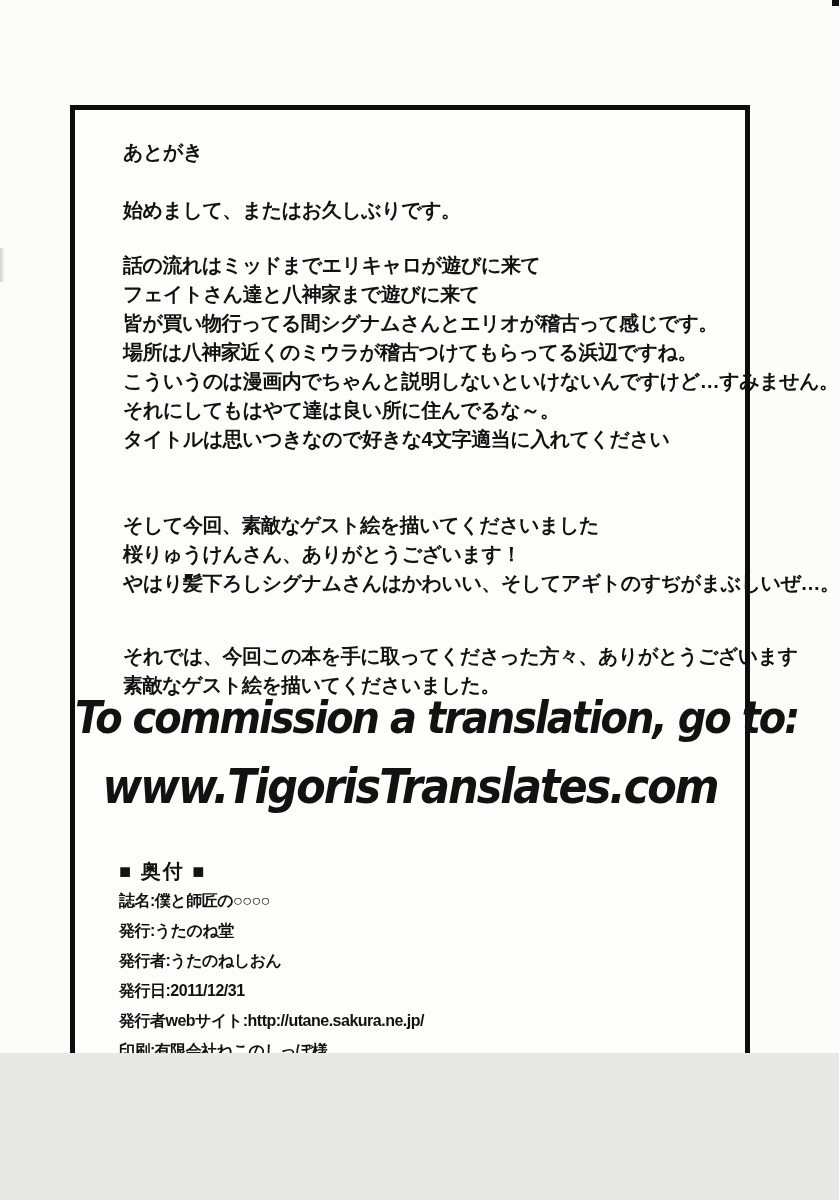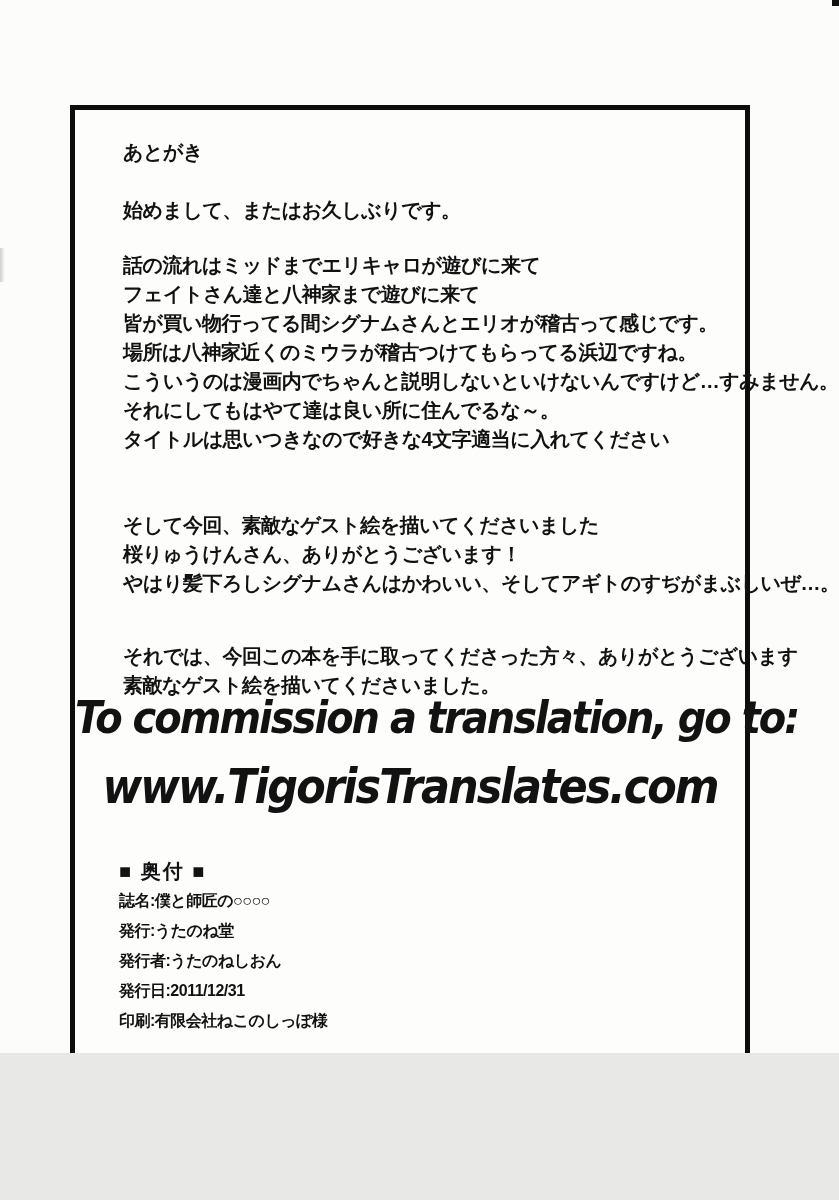--- a/index.html
+++ b/index.html
@@ -109,20 +109,21 @@
     <div class="promo promo1">To commission a translation, go to:</div>
     <div class="promo promo2">www.TigorisTranslates.com</div>
 
     <div class="colophon-header">■ 奥付 ■</div>
 
     <div class="colophon">
       <div>誌名:僕と師匠の○○○○</div>
       <div>発行:うたのね堂</div>
       <div>発行者:うたのねしおん</div>
       <div>発行日:2011/12/31</div>
+      <div>発行者webサイト:http://utane.sakura.ne.jp/</div>
       <div>印刷:有限会社ねこのしっぽ様</div>
     </div>
 
   </div>
 
   <div class="page-number">26</div>
 
 </div>
 
 </body></html>

